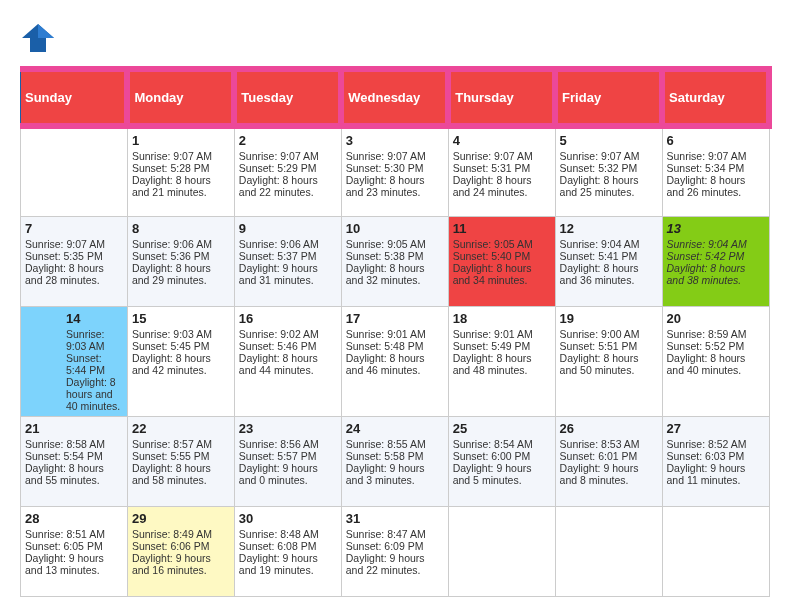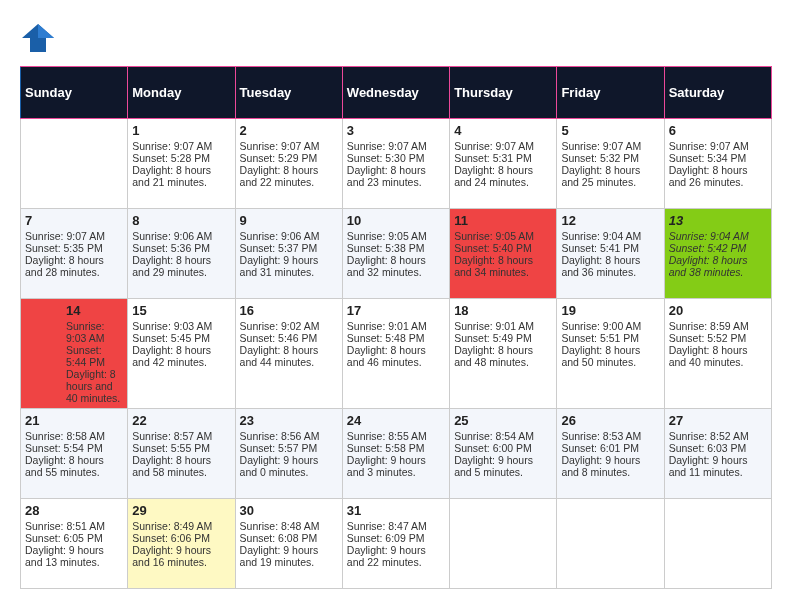--- a/index.html
+++ b/index.html
@@ -36,27 +36,27 @@
     .location {
       font-size: 16px;
       color: #444;
     }
     table {
       width: 100%;
       border-collapse: collapse;
       table-layout: fixed;
     }
     th {
-      background-color: #0f172a;
+      background-color: #ef4444;
       color: #fff;
       font-size: 13px;
       font-weight: bold;
       padding: 18px 4px;
       text-align: left;
-      border: 1px solid #ec4899;
+      border: 6px solid #ec4899;
     }
     td {
       border: 1px solid #ccc;
       vertical-align: top;
       padding: 4px 4px;
       font-size: 10.5px;
       color: #333;
       min-height: 80px;
       height: 90px;
     }
@@ -184,21 +184,21 @@
           <div>Daylight: 8 hours and 36 minutes.</div>
         </td>
         <td style="background: #84cc16; font-style: italic;">
           <span class="day-num">13</span>
           <div>Sunrise: 9:04 AM</div>
           <div>Sunset: 5:42 PM</div>
           <div>Daylight: 8 hours and 38 minutes.</div>
         </td>
       </tr>
       <tr>
-        <td style="background: #ef4444; padding-left: 45px;">
+        <td style="background: #7dd3fc; padding-left: 45px;">
           <span class="day-num">14</span>
           <div>Sunrise: 9:03 AM</div>
           <div>Sunset: 5:44 PM</div>
           <div>Daylight: 8 hours and 40 minutes.</div>
         </td>
         <td style="background: rgb(255, 255, 255);">
           <span class="day-num">15</span>
           <div>Sunrise: 9:03 AM</div>
           <div>Sunset: 5:45 PM</div>
           <div>Daylight: 8 hours and 42 minutes.</div>

